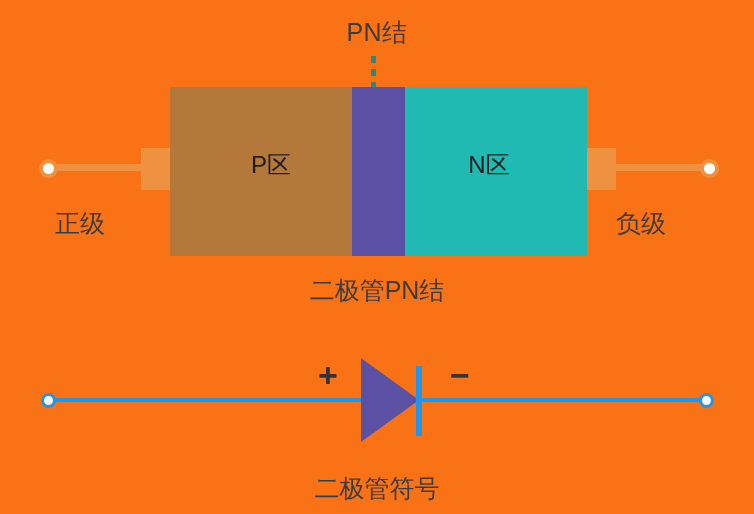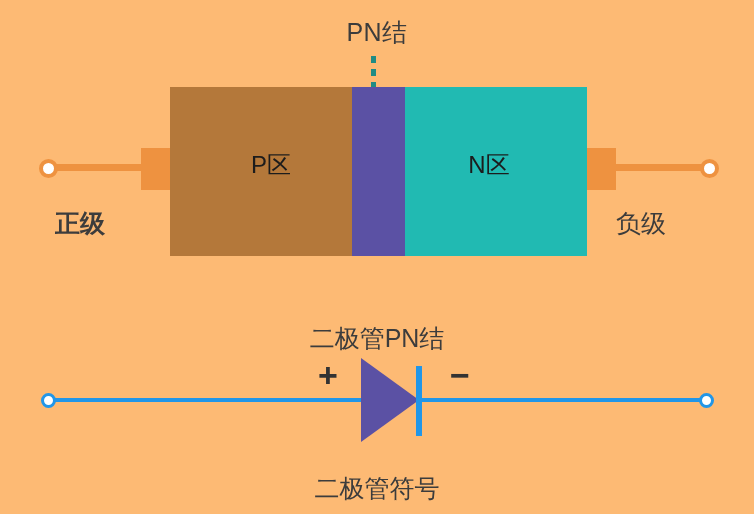--- a/index.html
+++ b/index.html
@@ -8,21 +8,21 @@
     background: #ffffff;
   }
   body {
     font-family: "Liberation Sans", "DejaVu Sans", sans-serif;
     color: #3a3a3a;
   }
   #canvas {
     position: relative;
     width: 754px;
     height: 514px;
-    background: #fdba74;
+    background: #f97316;
     overflow: hidden;
   }
   .abs { position: absolute; }
 
   
   .pn-label {
     left: 0; top: 16px; width: 754px;
     text-align: center;
     font-size: 25px;
     letter-spacing: 0.5px;
@@ -92,31 +92,31 @@
   }
   .term-left  { left: 39px; }
   .term-right { left: 700px; }
 
   .pole-label {
     font-size: 25px;
     color: #3c3c3c;
     top: 207px;
     line-height: 32px;
   }
-  .pole-left  { left: 20px;  width: 120px; text-align: center; font-weight: bold; }
+  .pole-left  { left: 20px;  width: 120px; text-align: center; }
   .pole-right { left: 616px; width: 120px; text-align: left; }
 
   .caption {
     left: 0; width: 754px;
     text-align: center;
     font-size: 25px;
     color: #3c3c3c;
     line-height: 32px;
   }
-  .caption-top { top: 274px; margin-top: 48px; }
+  .caption-top { top: 274px; }
   .caption-bottom { top: 472px; }
 
   
   .sym-wire {
     left: 53px; top: 398px;
     width: 648px; height: 4px;
     background: #2196e8;
   }
   .sym-term {
     top: 393px;

